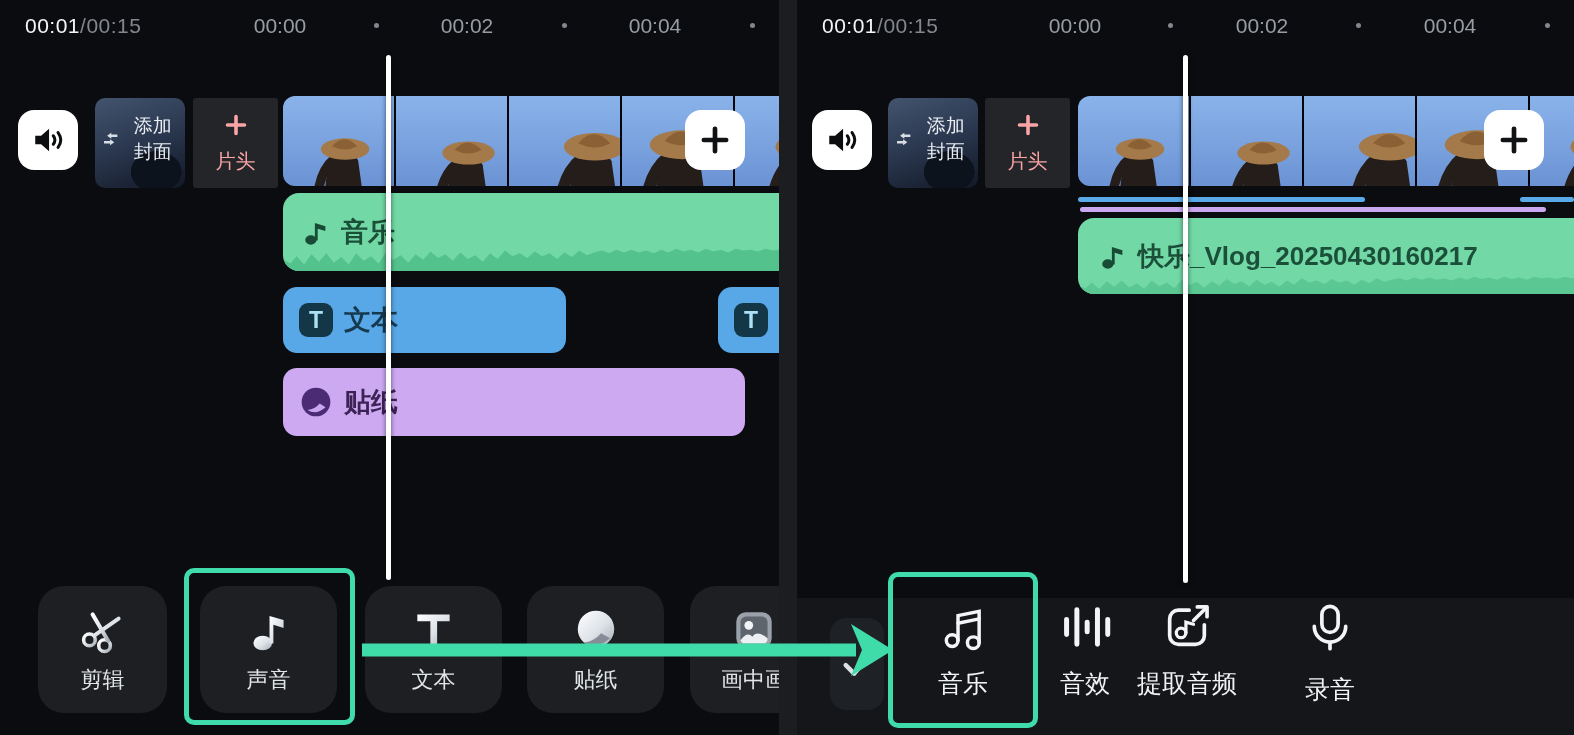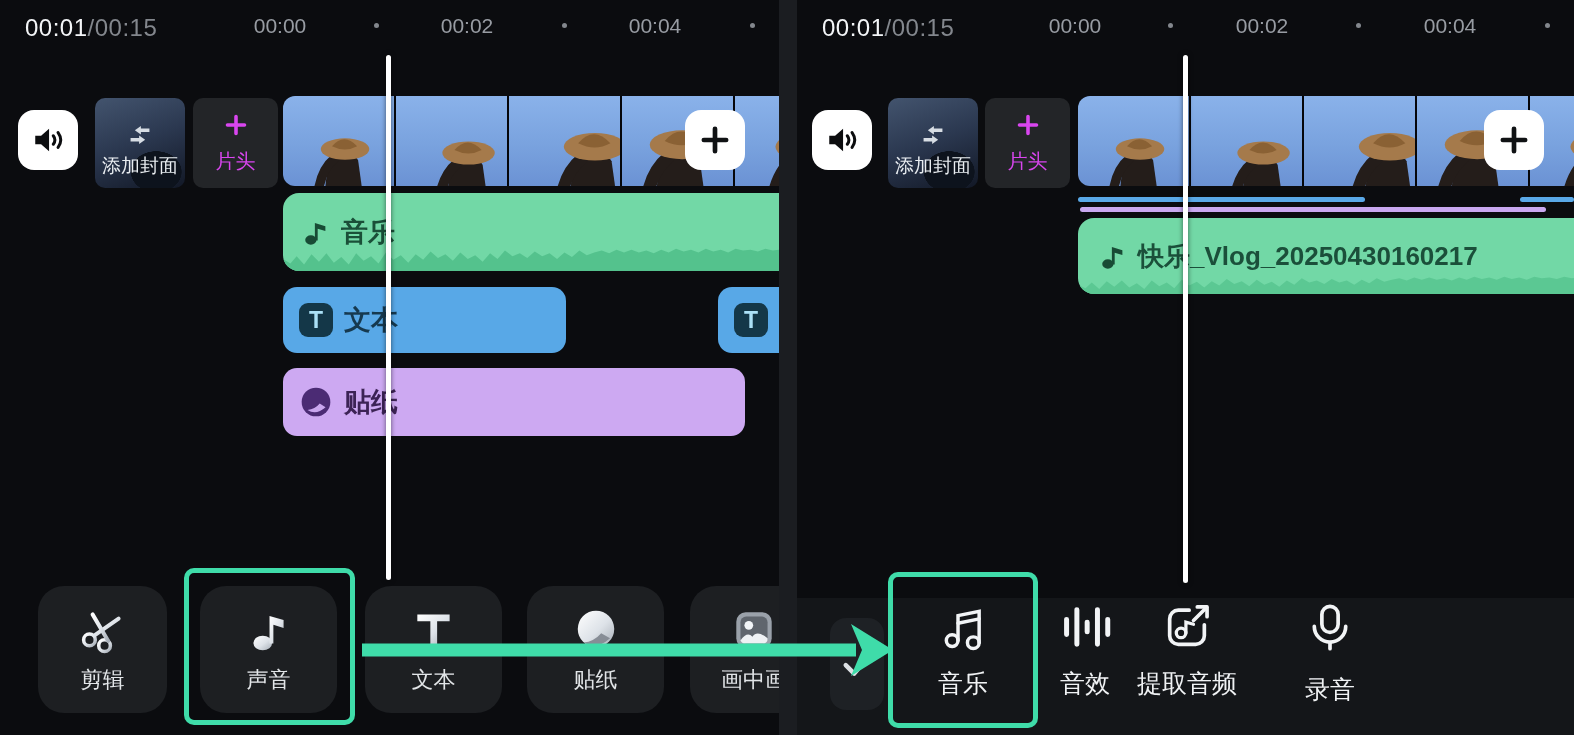--- a/index.html
+++ b/index.html
@@ -4,45 +4,45 @@
 <style>
   html,body{margin:0;padding:0;background:#000;}
   .app{position:relative;width:1574px;height:735px;background:#0a0b0d;overflow:hidden;
        font-family:"Liberation Sans",sans-serif;-webkit-font-smoothing:antialiased;}
   .panel{position:absolute;top:0;height:735px;background:#0b0c0f;overflow:hidden;}
   #left-panel{left:0;width:779px;}
   #divider{position:absolute;left:779px;top:0;width:18px;height:735px;background:#1b1d21;}
   #right-panel{left:797px;width:777px;}
 
   
-  .timecode{position:absolute;left:25px;top:14px;font-size:24px;color:#f3f5f7;letter-spacing:.5px;}
+  .timecode{position:absolute;left:25px;top:14px;font-size:21px;color:#f3f5f7;letter-spacing:.5px;}
   .timecode .sep,.timecode .tot{color:#83878d;}
   .tick{position:absolute;top:14px;transform:translateX(-50%);font-size:21px;color:#989ca3;}
   .tickdot{position:absolute;top:23px;width:5px;height:5px;border-radius:50%;background:#83878d;}
 
   
   .playhead{position:absolute;top:55px;width:5px;border-radius:3px;background:#fff;z-index:30;
             box-shadow:0 0 5px rgba(0,0,0,.55);}
   #left-panel .playhead{left:386px;height:525px;}
   #right-panel .playhead{left:386px;height:528px;}
 
   
   .mute-btn{position:absolute;top:110px;width:60px;height:60px;border-radius:16px;background:#fff;
             border:none;display:flex;align-items:center;justify-content:center;color:#0c0d0f;cursor:pointer;}
   #left-panel .mute-btn{left:18px;} #right-panel .mute-btn{left:15px;}
   .mute-btn svg{width:34px;height:34px;}
   .cover-btn{position:absolute;top:98px;width:90px;height:90px;border:none;border-radius:10px;cursor:pointer;
     background:radial-gradient(ellipse 42px 34px at 68% 82%, #0d131d 60%, rgba(13,19,29,0) 61%),
                linear-gradient(160deg,#43546e 0%,#2b3850 48%,#121826 100%);
-    display:flex;flex-direction:column;align-items:center;justify-content:flex-end;gap:6px;padding-bottom:9px;color:#e9edf1;}
+    display:flex;flex-direction:row;align-items:center;justify-content:flex-end;gap:6px;padding-bottom:9px;color:#e9edf1;}
   #left-panel .cover-btn{left:95px;} #right-panel .cover-btn{left:91px;}
   .cover-btn svg{width:28px;height:24px;color:#d7dde4;}
   .cover-btn .lbl{font-size:19px;}
-  .intro-btn{position:absolute;top:98px;width:85px;height:90px;border:none;border-radius:10px;background:#232528;
-    display:flex;flex-direction:column;align-items:center;justify-content:center;gap:10px;color:#d946ef;cursor:pointer;}
+  .intro-btn{position:absolute;top:98px;width:85px;height:90px;border:none;border-radius:3px;background:#232528;
+    display:flex;flex-direction:column;align-items:center;justify-content:center;gap:10px;color:#fca5a5;cursor:pointer;}
   #left-panel .intro-btn{left:193px;} #right-panel .intro-btn{left:188px;}
   .intro-btn svg{width:26px;height:26px;}
   .intro-btn .lbl{font-size:20px;}
 
   
   .strip{position:absolute;top:96px;height:90px;right:0;border-radius:12px 0 0 12px;overflow:hidden;
          display:flex;gap:2px;background:#05060a;z-index:1;}
   #left-panel .strip{left:283px;} #right-panel .strip{left:281px;}
   .frame{flex:none;width:111px;height:90px;position:relative;overflow:hidden;
          background:linear-gradient(180deg,#8ab2ea 0%,#79a2de 55%,#6b92d4 100%);}

